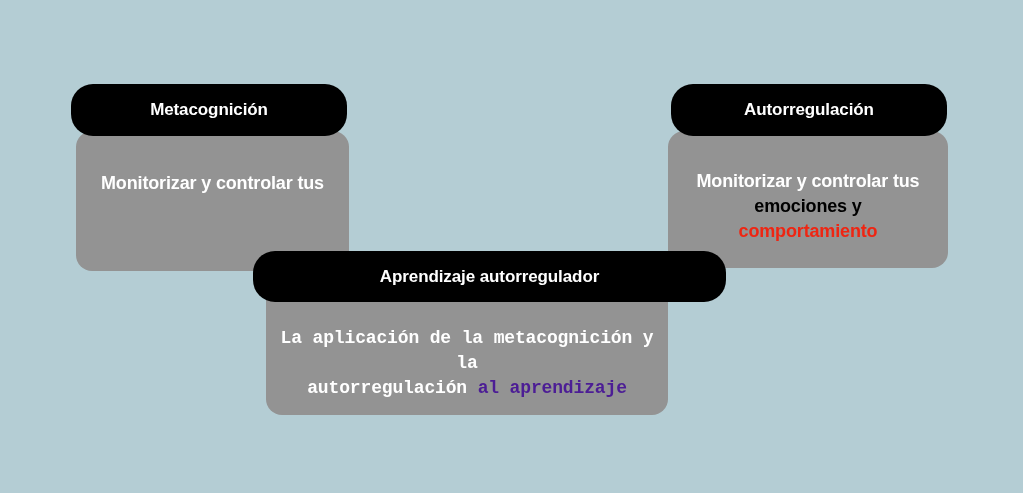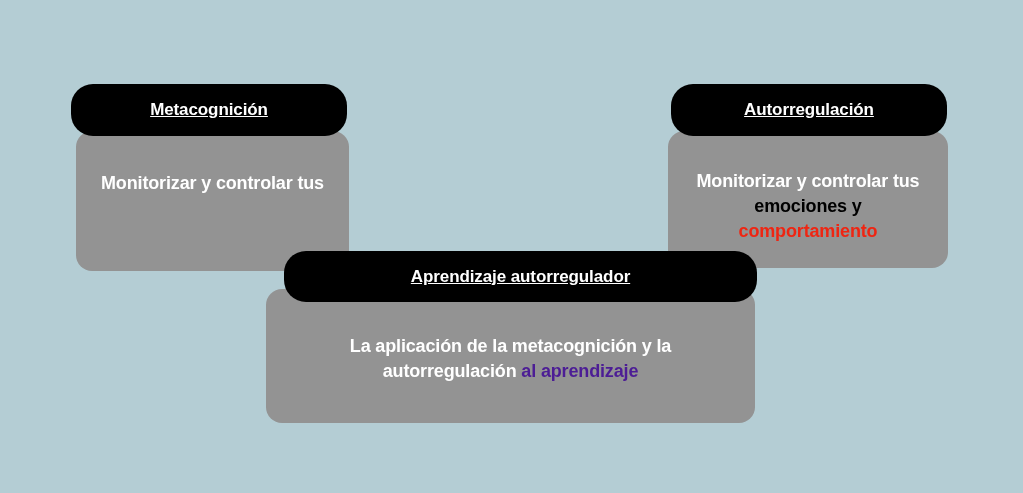--- a/index.html
+++ b/index.html
@@ -31,21 +31,20 @@
     position: absolute;
     background: #000000;
     border-radius: 22px;
     color: #ffffff;
     display: flex;
     align-items: center;
     justify-content: center;
     text-align: left;
     z-index: 2;
     box-sizing: border-box;
-    text-decoration: underline;
   }
 
   .card-header-label {
     font-size: 17px;
     font-weight: bold;
     line-height: 20px;
     letter-spacing: -0.1px;
     color: #ffffff;
     white-space: nowrap;
   }
@@ -100,31 +99,32 @@
   #card-autorregulacion .card-body {
     left: 668px;
     top: 131px;
     width: 280px;
     height: 137px;
     padding-top: 38px;
   }
 
   
   #card-aprendizaje .card-header {
-    left: 284px;
+    left: 253px;
     top: 251px;
     width: 473px;
     height: 51px;
   }
   #card-aprendizaje .card-body {
     left: 266px;
-    top: 289px;
-    width: 489px;
+    top: 281px;
+    width: 402px;
     height: 134px;
     padding-top: 45px;
+    font-family: Liberation Mono, monospace;
   }
 </style>
 </head>
 <body>
 
 <div id="canvas" style="background: rgb(180, 205, 212);">
 
   <div class="card" id="card-metacognicion">
     <div class="card-header" style="background: rgb(0, 0, 0);">
       <span class="card-header-label">Metacognición</span>

